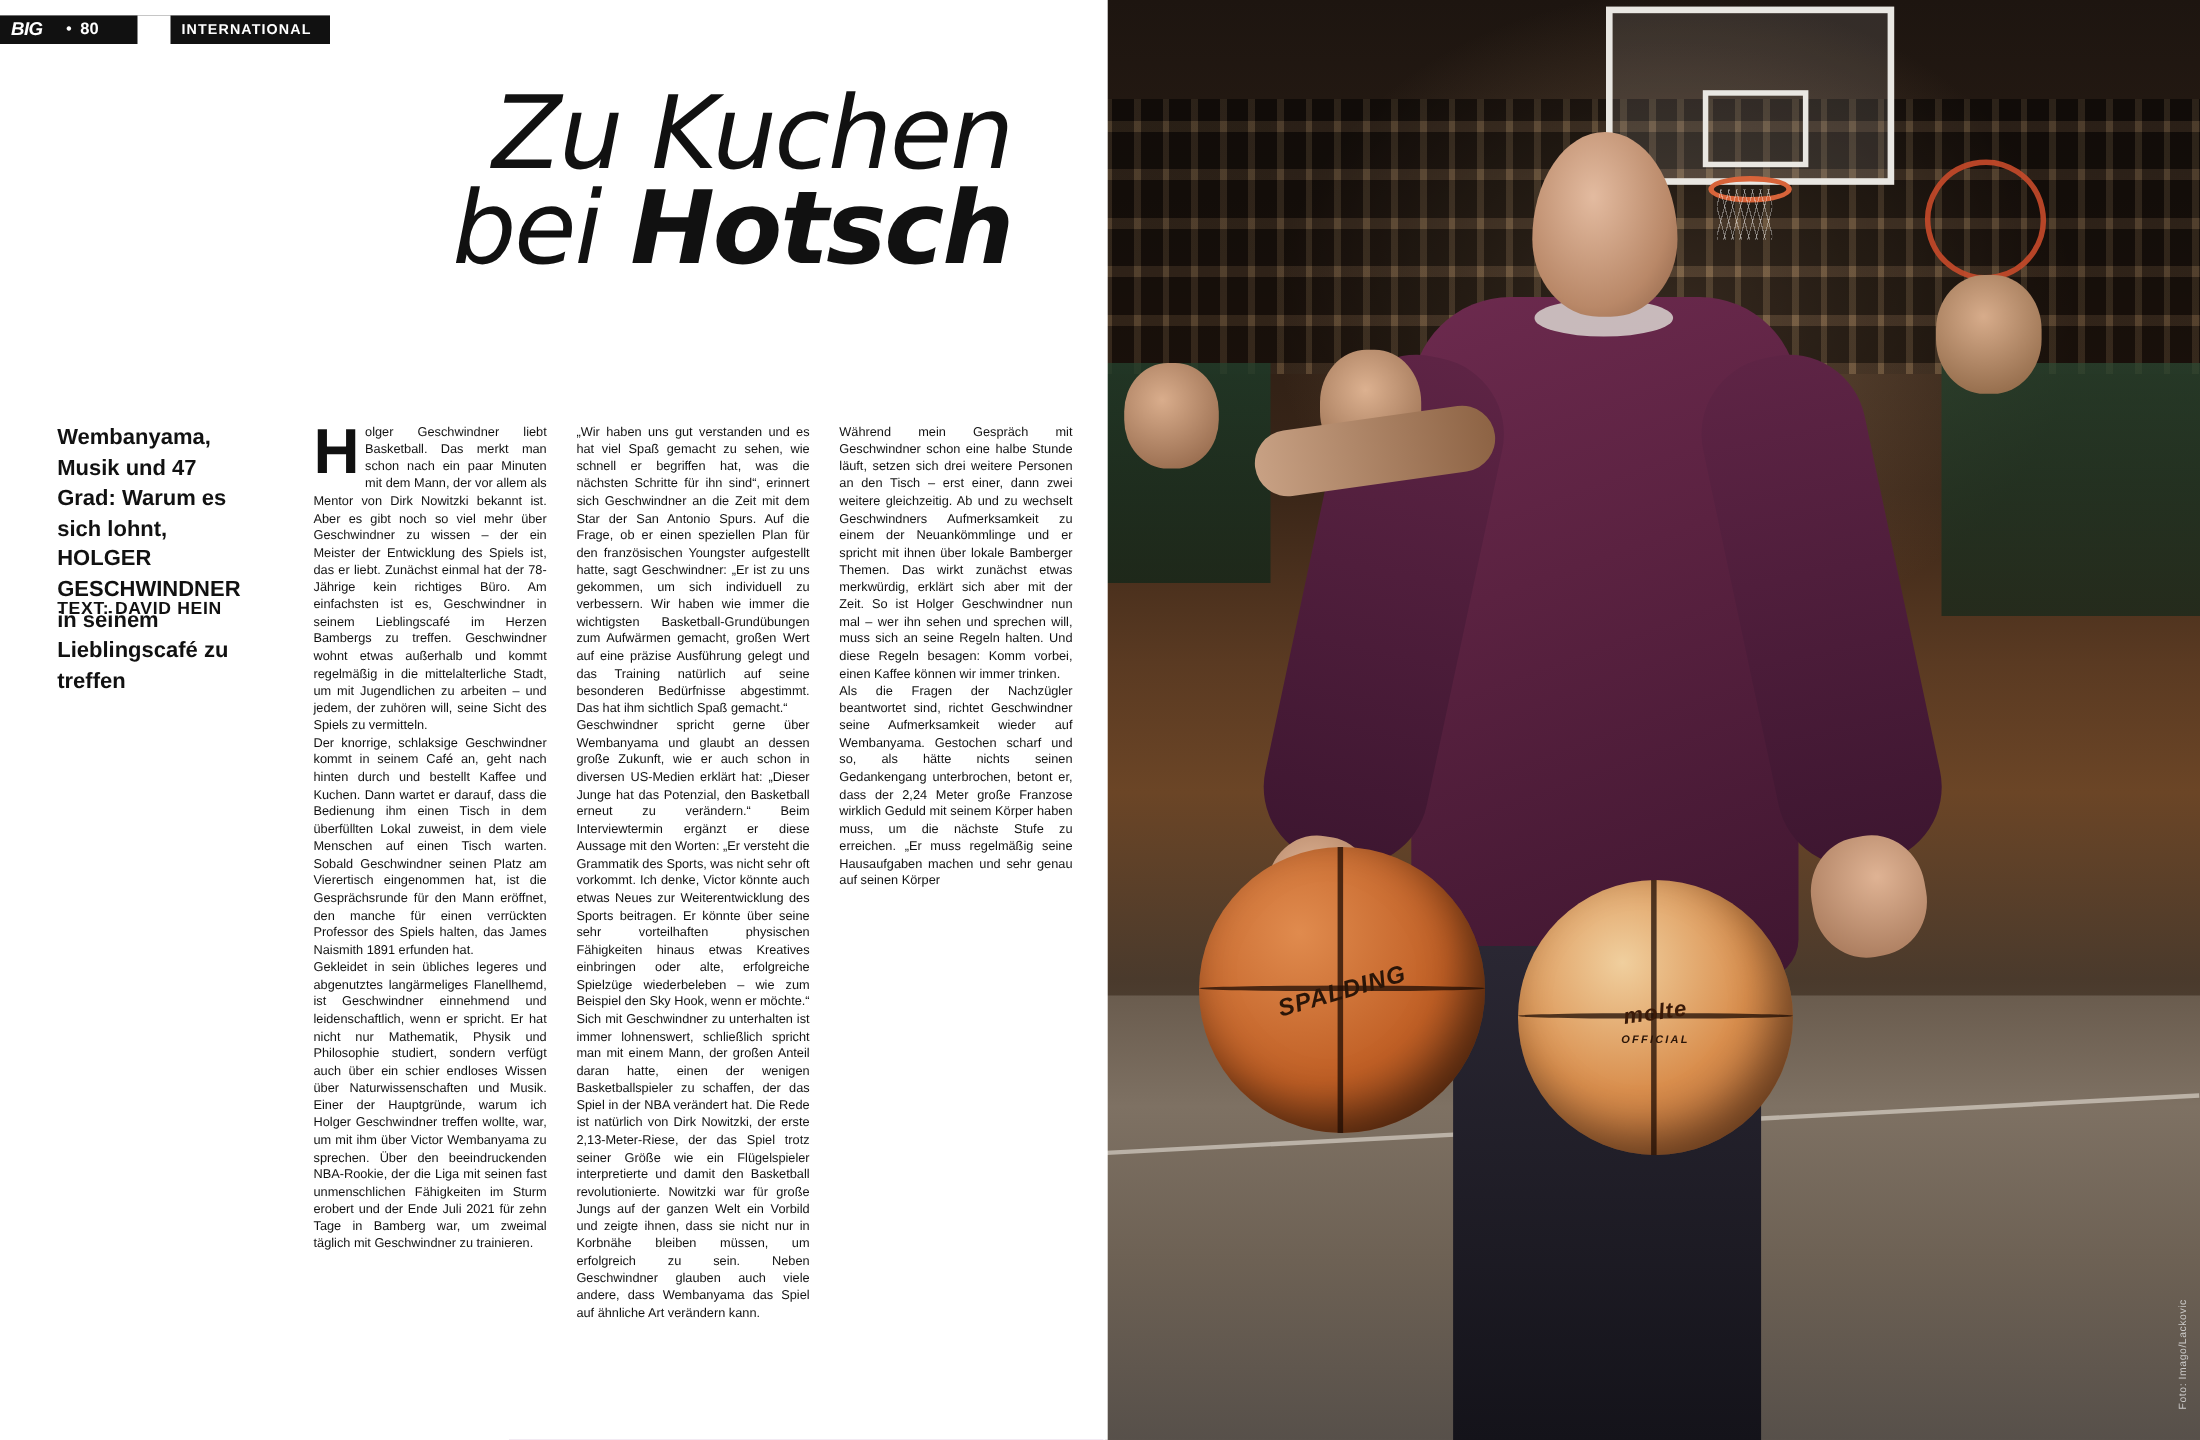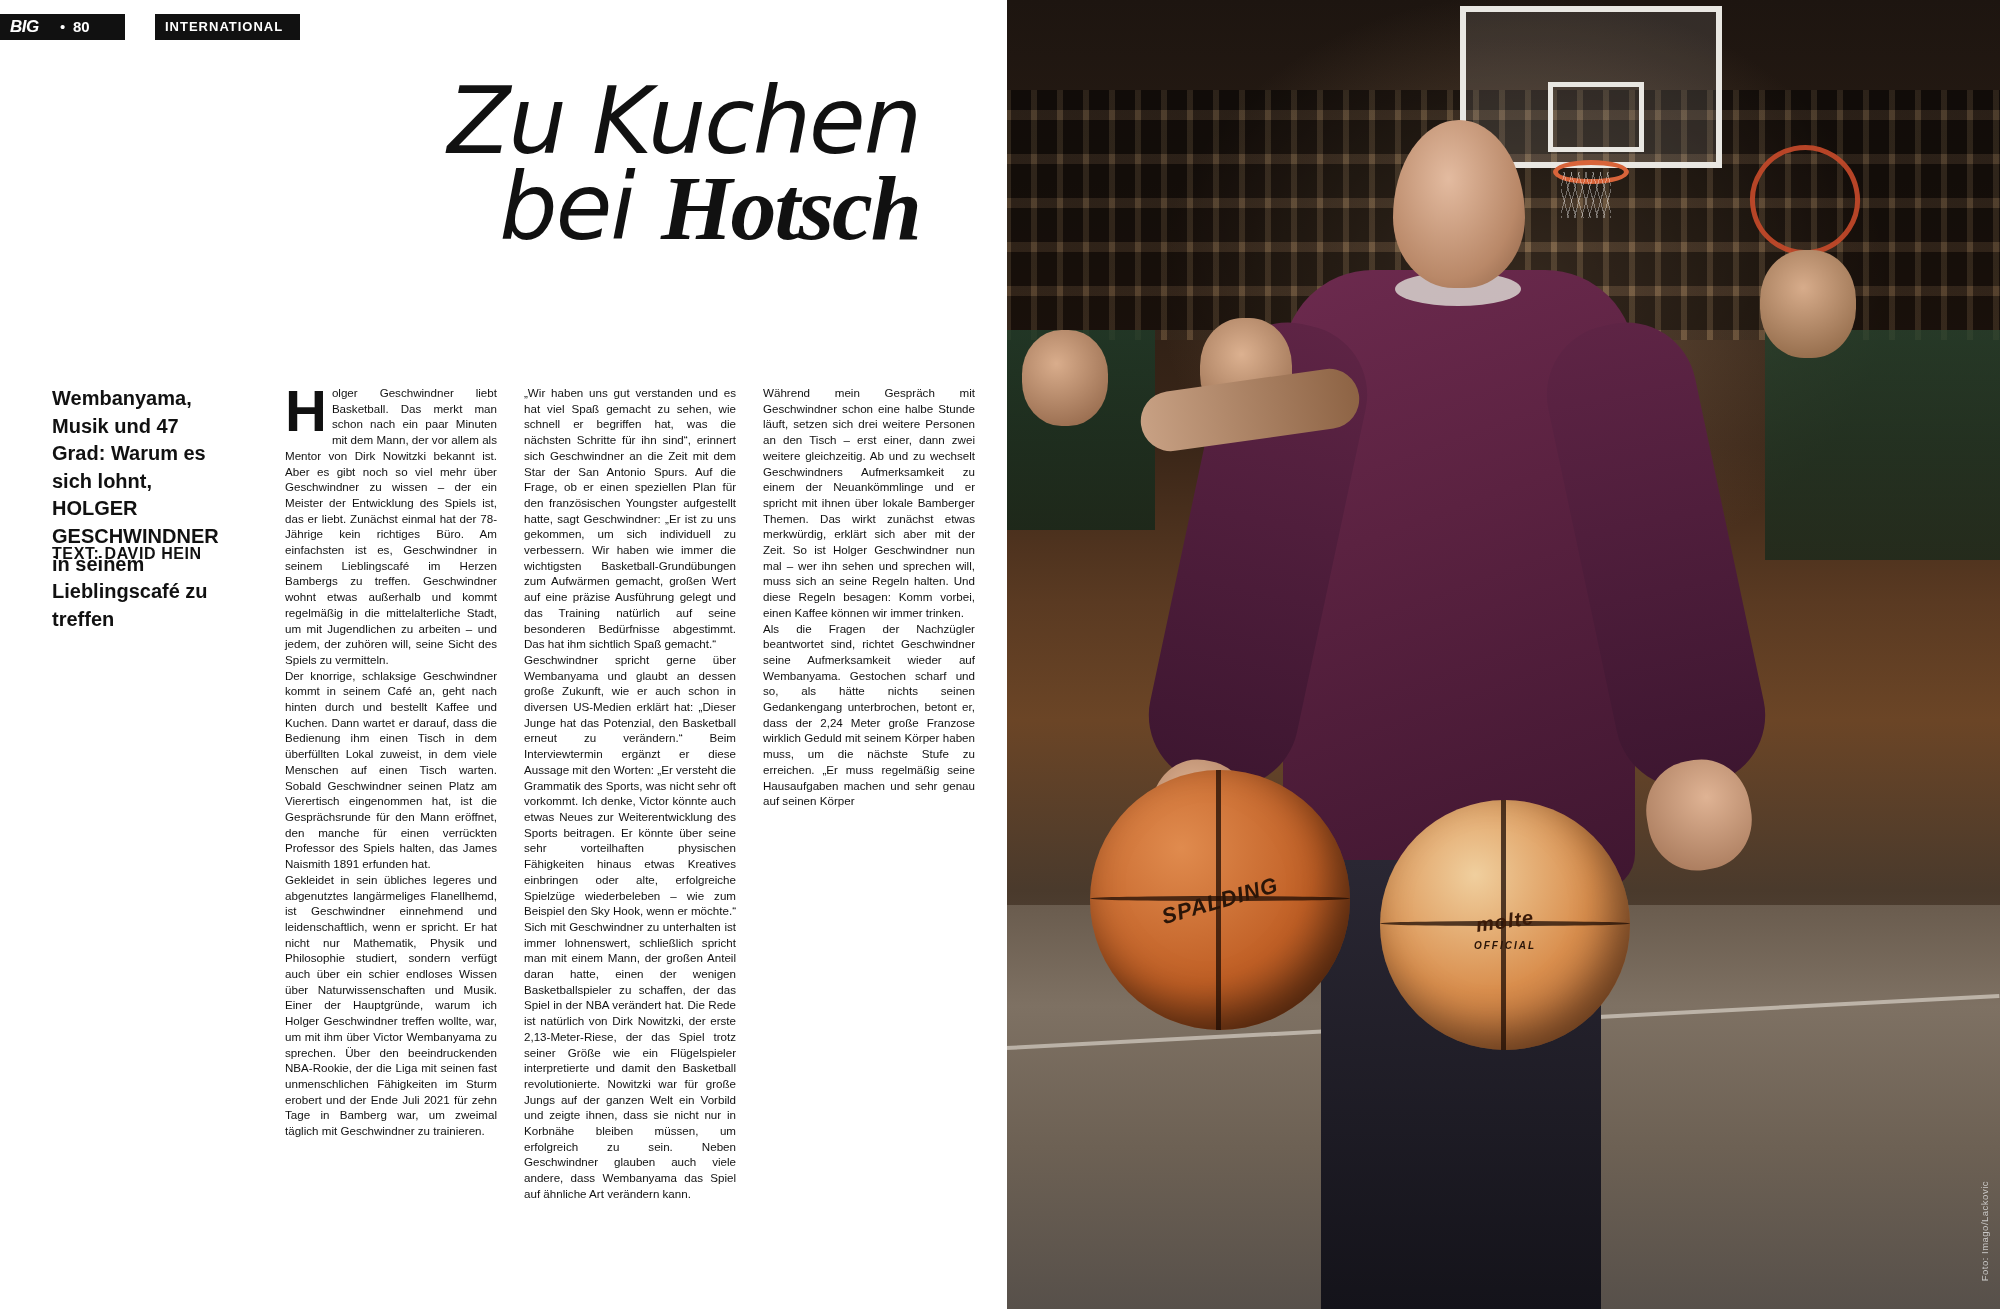--- a/index.html
+++ b/index.html
@@ -13,21 +13,21 @@
   .hdr-big{position:absolute;left:10px;top:3px;color:#fff;font-weight:bold;font-style:italic;font-size:17px;letter-spacing:-0.5px;}
   .hdr-dot{position:absolute;left:60px;top:4px;color:#fff;font-size:15px;}
   .hdr-pg{position:absolute;left:73px;top:4px;color:#fff;font-size:15px;font-weight:bold;text-align:right;}
   .hdr-sec{position:absolute;left:165px;top:5px;color:#fff;font-size:13px;font-weight:bold;letter-spacing:1px;}
   .hdr-gap{position:absolute;left:125px;top:0;width:30px;height:26px;background:#fff;}
 
   .title{position:absolute;left:280px;top:78px;width:640px;text-align:right;}
   .title-l1{font-family:"DejaVu Sans",sans-serif;font-style:italic;font-weight:300;font-size:92px;letter-spacing:-2px;line-height:0.96;color:#111;}
   .title-l2{font-family:"DejaVu Sans",sans-serif;font-style:italic;font-size:92px;letter-spacing:-2px;line-height:1.0;color:#111;margin-top:-4px;}
   .title-l2 .light{font-weight:300;}
-  .title-l2 .bold{font-weight:bold;font-style:italic;font-family:Liberation Serif, serif;}
+  .title-l2 .bold{font-weight:bold;font-style:italic;}
 
   .standfirst{position:absolute;left:52px;top:385px;width:175px;font-weight:bold;font-size:20px;line-height:1.38;color:#111;}
   .byline{position:absolute;left:52px;top:545px;width:200px;font-size:16px;font-weight:bold;letter-spacing:0.6px;color:#111;}
 
   .cols{position:absolute;left:285px;top:385px;width:690px;height:890px;}
   .col{position:absolute;top:0;width:212px;font-size:11.6px;line-height:1.355;text-align:justify;color:#111;font-family:"Liberation Sans",sans-serif;hyphens:auto;}
   .col p{margin:0;}
   .c1{left:0;}
   .c2{left:239px;}
   .c3{left:478px;}

